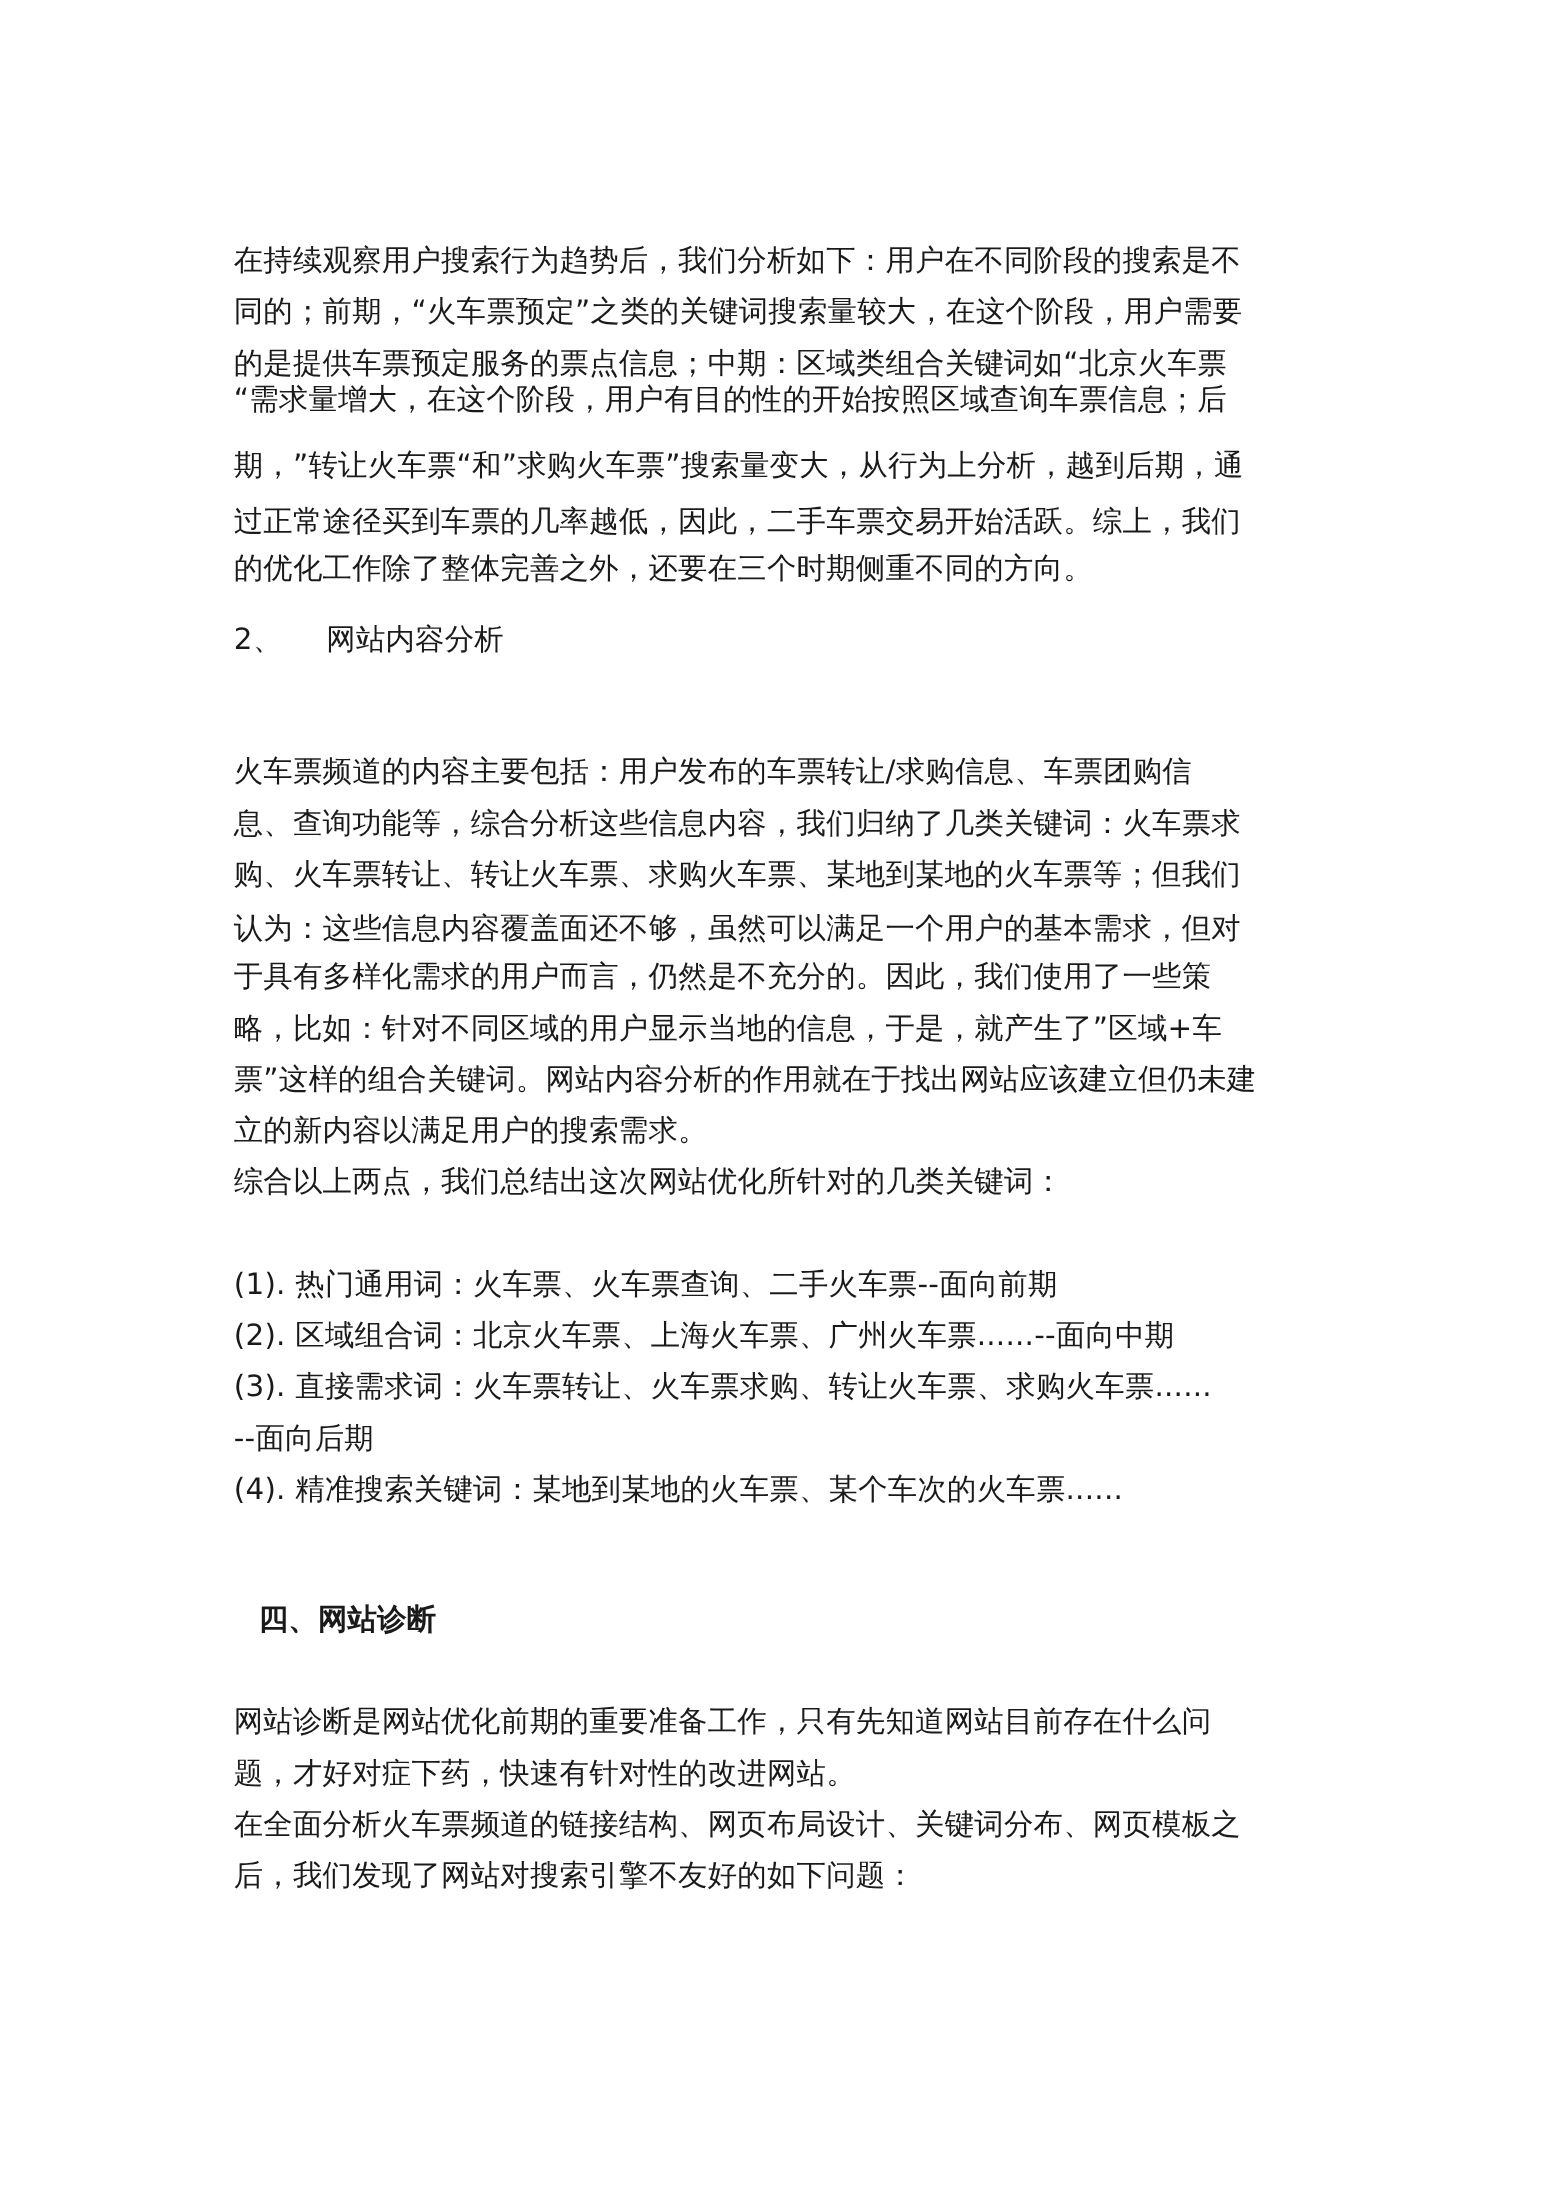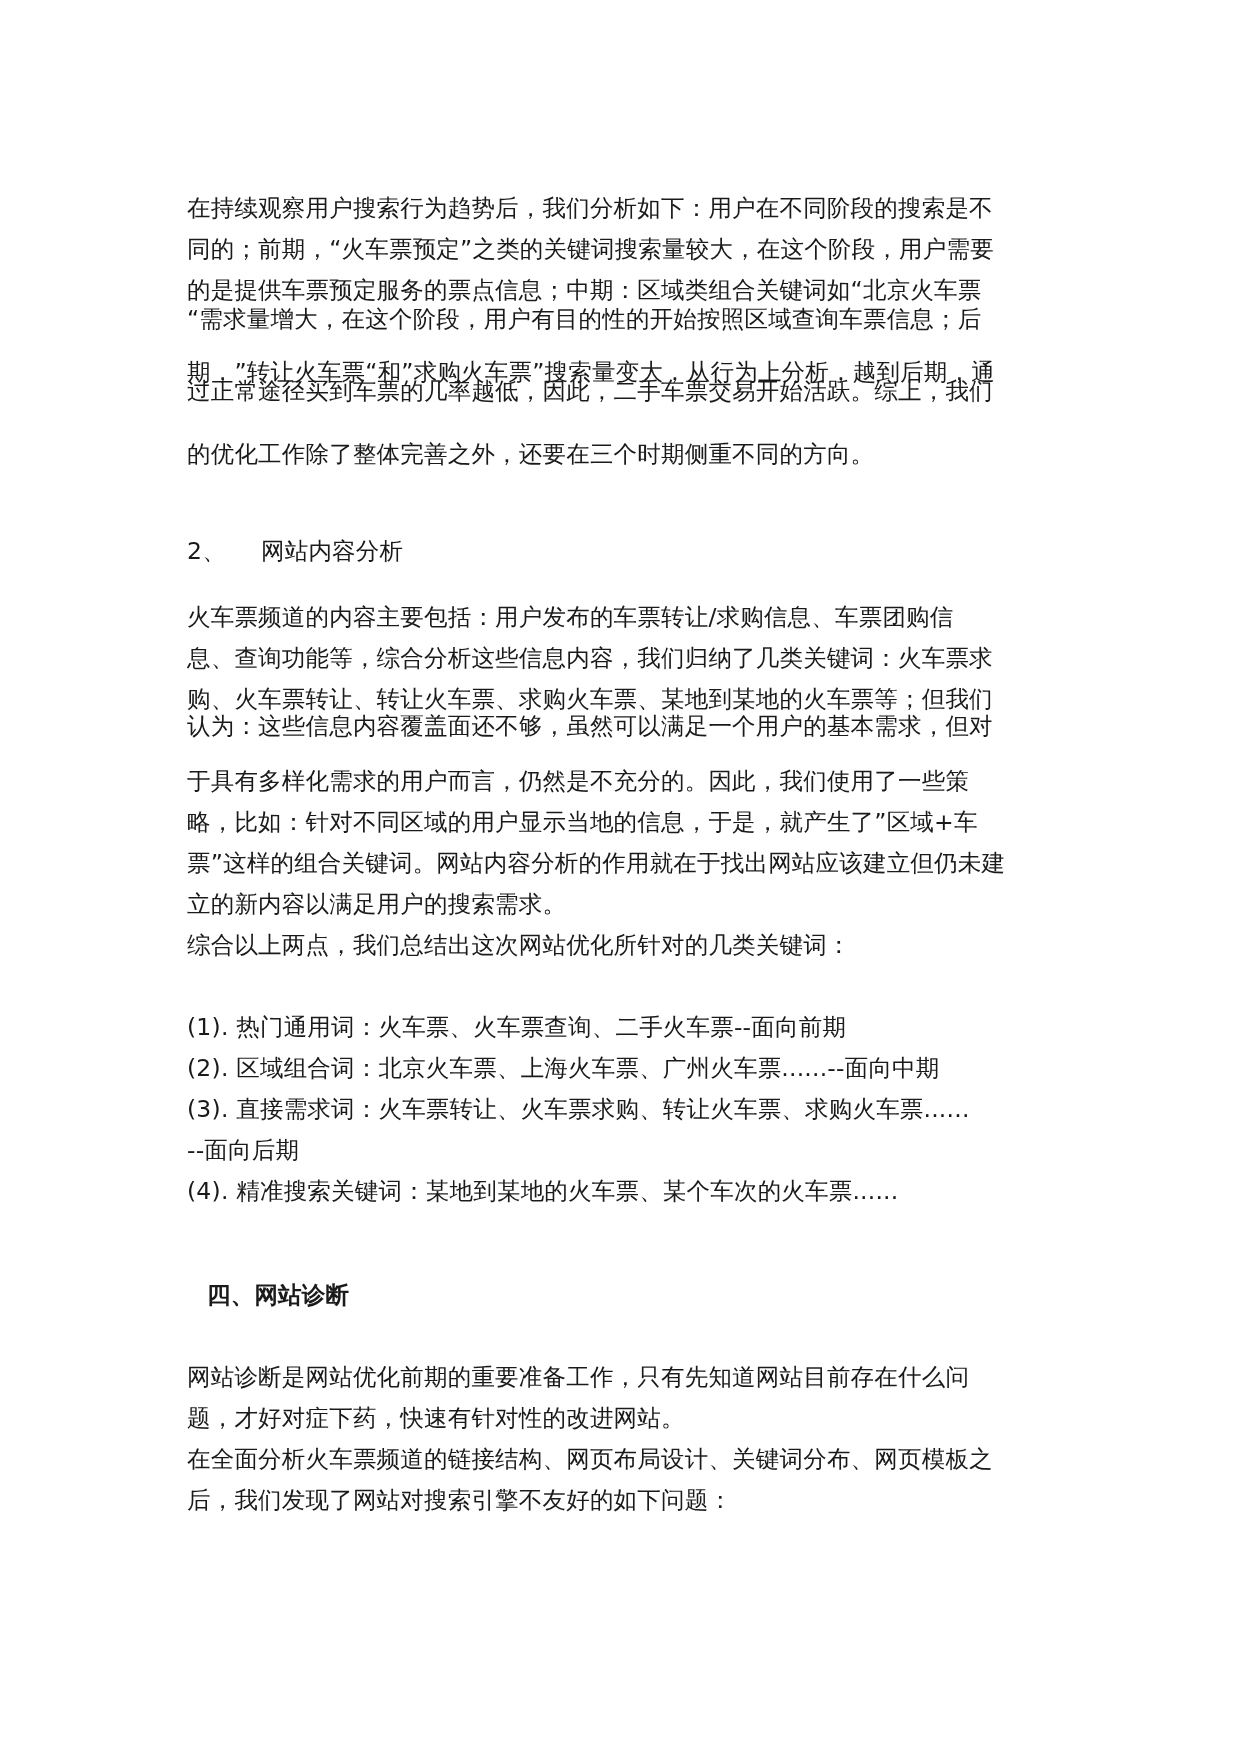--- a/index.html
+++ b/index.html
@@ -43,33 +43,33 @@
 <body>
 
 <div class="page">
 
   <div>
     <div class="line" style="top:193px">在持续观察用户搜索行为趋势后，我们分析如下：用户在不同阶段的搜索是不</div>
     <div class="line" style="top:234px">同的；前期，“火车票预定”之类的关键词搜索量较大，在这个阶段，用户需要</div>
     <div class="line" style="top:275px">的是提供车票预定服务的票点信息；中期：区域类组合关键词如“北京火车票</div>
     <div class="line" style="top:304px">“需求量增大，在这个阶段，用户有目的性的开始按照区域查询车票信息；后</div>
     <div class="line" style="top:357px">期，”转让火车票“和”求购火车票”搜索量变大，从行为上分析，越到后期，通</div>
-    <div class="line" style="top:376px">过正常途径买到车票的几率越低，因此，二手车票交易开始活跃。综上，我们</div>
+    <div class="line" style="top:402px">过正常途径买到车票的几率越低，因此，二手车票交易开始活跃。综上，我们</div>
     <div class="line" style="top:439px">的优化工作除了整体完善之外，还要在三个时期侧重不同的方向。</div>
   </div>
 
-  <div class="line" style="top:536px">
+  <div class="line" style="top:496px">
     <span class="section-num">2、</span><span>网站内容分析</span>
   </div>
 
   <div>
     <div class="line" style="top:602px">火车票频道的内容主要包括：用户发布的车票转让/求购信息、车票团购信</div>
     <div class="line" style="top:643px">息、查询功能等，综合分析这些信息内容，我们归纳了几类关键词：火车票求</div>
     <div class="line" style="top:684px">购、火车票转让、转让火车票、求购火车票、某地到某地的火车票等；但我们</div>
-    <div class="line" style="top:711px">认为：这些信息内容覆盖面还不够，虽然可以满足一个用户的基本需求，但对</div>
+    <div class="line" style="top:727px">认为：这些信息内容覆盖面还不够，虽然可以满足一个用户的基本需求，但对</div>
     <div class="line" style="top:766px">于具有多样化需求的用户而言，仍然是不充分的。因此，我们使用了一些策</div>
     <div class="line" style="top:807px">略，比如：针对不同区域的用户显示当地的信息，于是，就产生了”区域+车</div>
     <div class="line" style="top:848px">票”这样的组合关键词。网站内容分析的作用就在于找出网站应该建立但仍未建</div>
     <div class="line" style="top:889px">立的新内容以满足用户的搜索需求。</div>
     <div class="line" style="top:930px">综合以上两点，我们总结出这次网站优化所针对的几类关键词：</div>
   </div>
 
   <div>
     <div class="line" style="top:1012px">(1). 热门通用词：火车票、火车票查询、二手火车票--面向前期</div>
     <div class="line" style="top:1053px">(2). 区域组合词：北京火车票、上海火车票、广州火车票......--面向中期</div>

